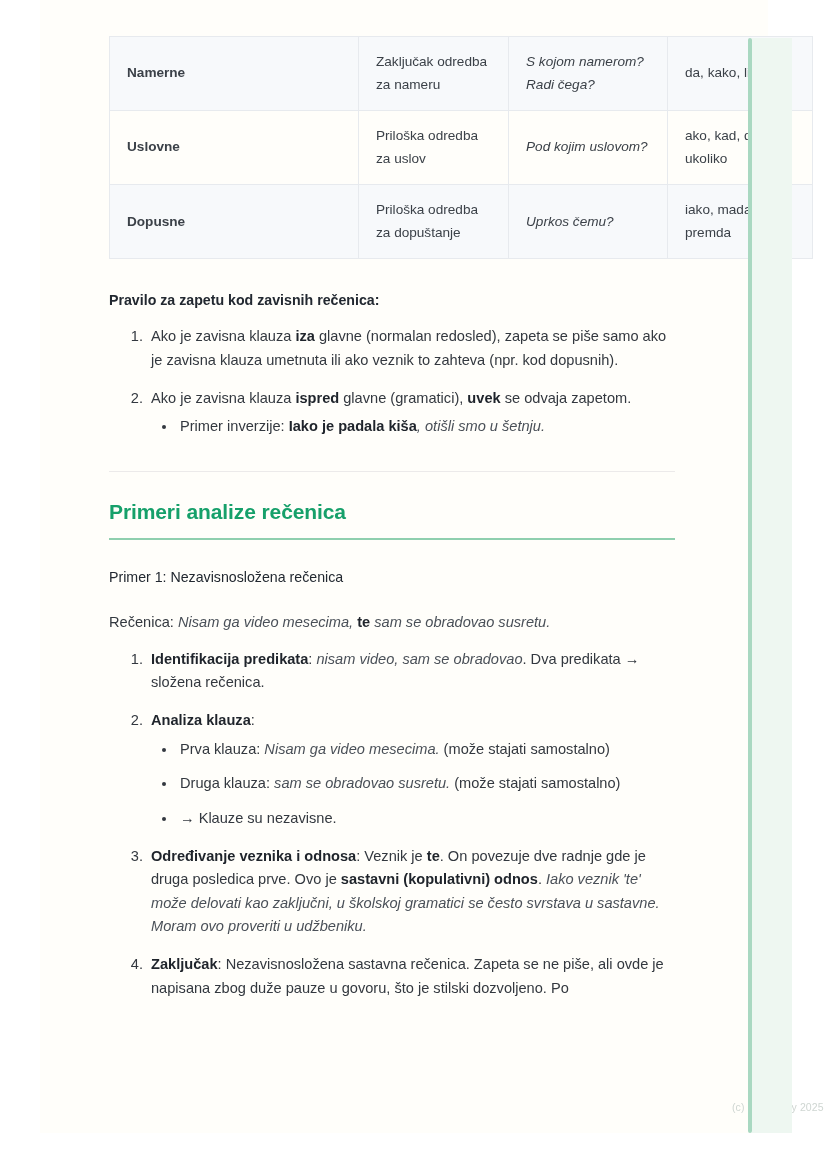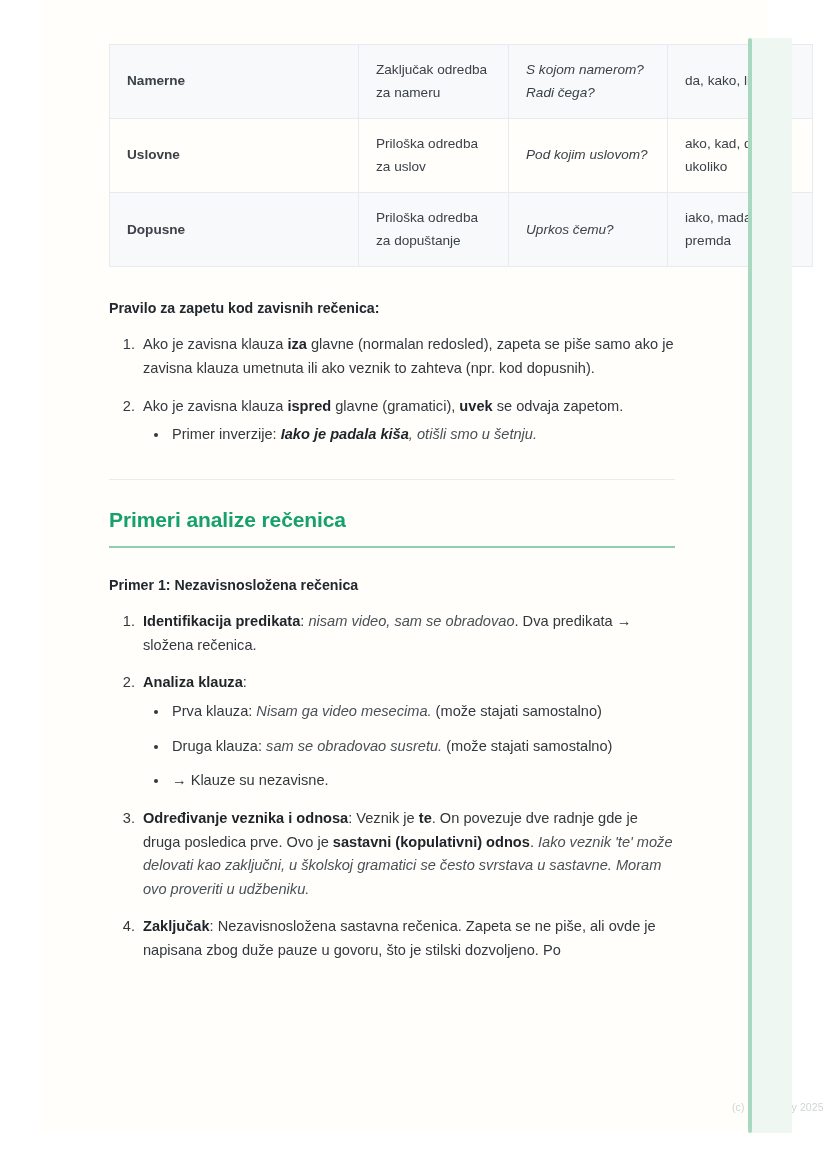--- a/index.html
+++ b/index.html
@@ -43,21 +43,21 @@
     width: 4px;
     height: 1095px;
     background: #a9d8c1;
     border-radius: 2px;
   }
 
   
   #content {
     position: absolute;
     left: 69px;
-    top: 8px;
+    top: 0px;
     width: 566px;
     color: #33383f;
     font-size: 14.6px;
     line-height: 1.62;
   }
 
   
   table.grammar-table {
     border-collapse: collapse;
     width: 565px;
@@ -86,30 +86,31 @@
     color: #222830;
     margin: 30px 0 0 0;
   }
   ol.main-list {
     margin: 13px 0 0 0;
     padding-left: 30px;
   }
   ol.main-list > li {
     margin-bottom: 14px;
     padding-left: 4px;
+    margin-left: 8px;
   }
   ul.sub-list {
     list-style: disc;
     margin: 5px 0 0 0;
     padding-left: 26px;
   }
   ul.sub-list > li { margin-bottom: 11px; padding-left: 3px; }
   b, .b { font-weight: bold; color: #1f242b; }
   i, .i { font-style: italic; color: #4a5058; }
-  .bi { font-weight: bold; font-style: italic; color: #1f242b; }
+  .bi { font-weight: bold; color: #1f242b; }
 
   hr.rule {
     border: none;
     border-top: 1px solid #eceaea;
     margin: 32px 0 0 0;
     width: 566px;
   }
 
   h1.section-heading {
     color: #16a06a;
@@ -120,21 +121,21 @@
     line-height: 1.15;
   }
   .heading-underline {
     margin-top: 14px;
     width: 566px;
     height: 2px;
     background: #8fcfae;
   }
 
   p.para { margin: 22px 0 0 0; }
-  p.subhead { font-weight: bold; font-size: 14.2px; color: #222830; margin: 26px 0 0 0; }
+  p.subhead { font-weight: normal; font-size: 14.2px; color: #222830; margin: 26px 0 0 0; }
 
   
   #watermark {
     position: absolute;
     left: 692px;
     top: 1101px;
     font-size: 10.5px;
     color: #cfd6d2;
     letter-spacing: 0.1px;
     white-space: nowrap;
@@ -182,20 +183,21 @@
       </li>
     </ol>
 
     <hr class="rule">
 
     <h1 class="section-heading">Primeri analize rečenica</h1>
     <div class="heading-underline"></div>
 
     <p class="subhead">Primer 1: Nezavisnosložena rečenica</p>
 
+    <p class="para"><span>Rečenica: </span><span class="i">Nisam ga video mesecima, </span><span class="bi">te</span><span class="i"> sam se obradovao susretu.</span></p>
 
     <ol class="main-list">
 
       <li><b>Identifikacija predikata</b><span>: </span><span class="i">nisam video, sam se obradovao</span><span>. Dva predikata → složena rečenica.</span></li>
 
       <li><b>Analiza klauza</b><span>:</span>
         <ul class="sub-list">
           <li><span>Prva klauza: </span><span class="i">Nisam ga video mesecima.</span><span> (može stajati samostalno)</span></li>
           <li><span>Druga klauza: </span><span class="i">sam se obradovao susretu.</span><span> (može stajati samostalno)</span></li>
           <li><span>→ Klauze su nezavisne.</span></li>

